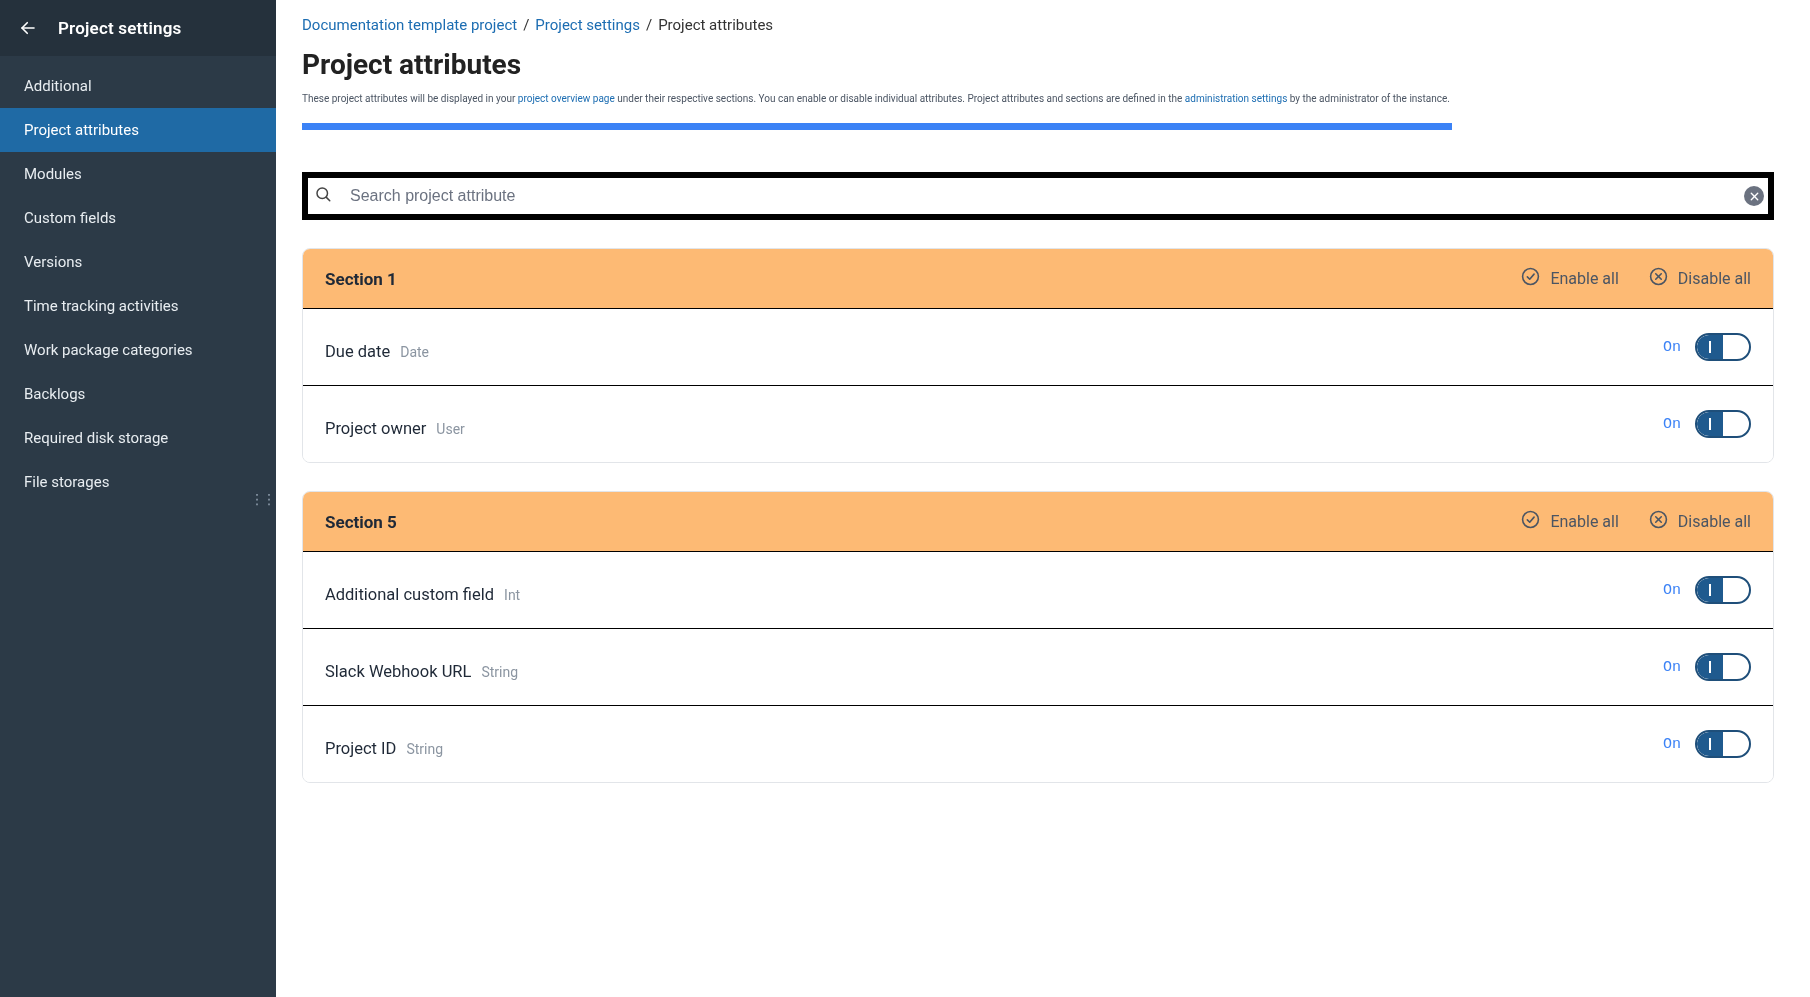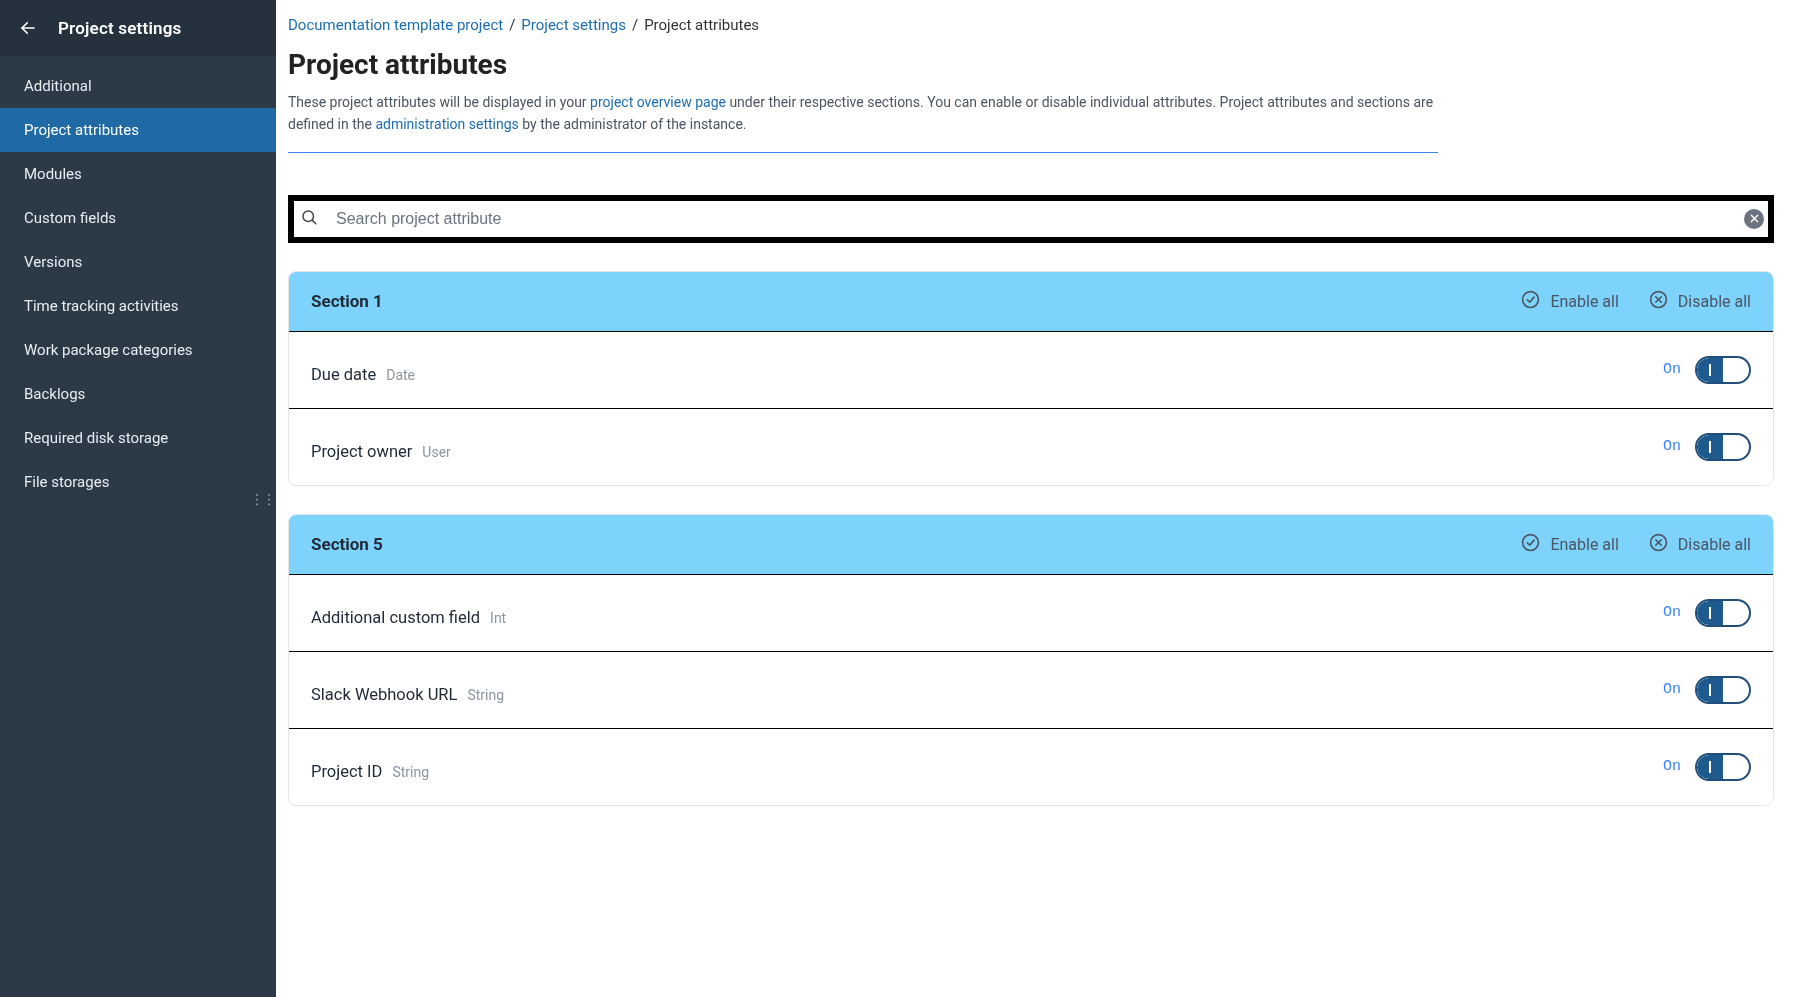--- a/index.html
+++ b/index.html
@@ -65,47 +65,47 @@
     right: 2px;
     top: 50%;
     transform: translateY(-50%);
     color: #94a3b2;
     font-size: 14px;
     letter-spacing: -2px;
   }
   
   .main {
     flex: 1;
-    padding: 12px 36px 40px 12px;
+    padding: 12px 36px 40px 26px;
     overflow: auto;
   }
   .breadcrumb {
     font-size: 15px;
     color: #333;
     margin-top: 4px;
     margin-bottom: 14px;
   }
   .breadcrumb a {
     color: #1c6db2;
     text-decoration: none;
   }
   .breadcrumb .sep { color: #333; margin: 0 6px; }
   .page-title {
     font-size: 28px;
     font-weight: 700;
     margin-bottom: 10px;
     color: #222;
   }
   .page-desc {
-    font-size: 14px;
+    font-size: 10px;
     color: #4b5563;
     line-height: 1.6;
     max-width: 1150px;
     padding-bottom: 16px;
-    border-bottom: 1px solid #3b82f6;
+    border-bottom: 7px solid #3b82f6;
     margin-bottom: 42px;
   }
   .page-desc a {
     color: #1c6db2;
     text-decoration: none;
   }
 
   
   .search-wrap {
     position: relative;
@@ -140,21 +140,21 @@
     border: 1px solid #e2e5e9;
     border-radius: 8px;
     margin-bottom: 28px;
     overflow: hidden;
   }
   .section-head {
     display: flex;
     align-items: center;
     justify-content: space-between;
     padding: 18px 22px;
-    background: #7dd3fc;
+    background: #fdba74;
   }
   .section-title {
     font-size: 17px;
     font-weight: 700;
     color: #1f2937;
   }
   .section-actions {
     display: flex;
     align-items: center;
     gap: 30px;

